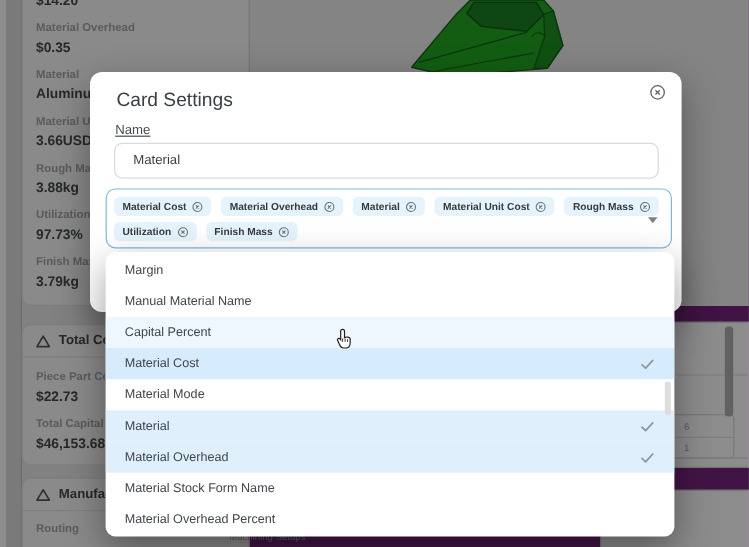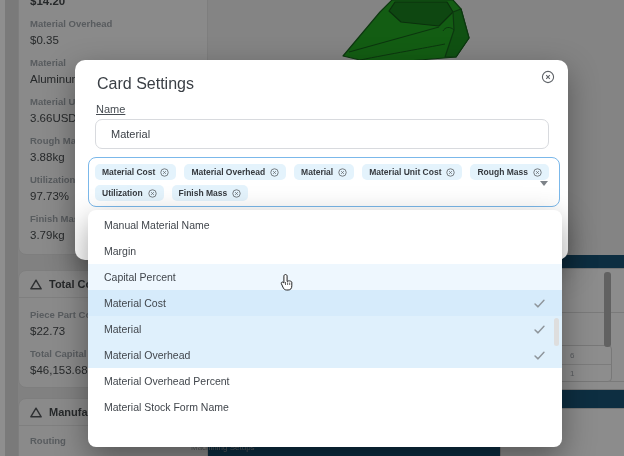--- a/index.html
+++ b/index.html
@@ -1,29 +1,29 @@
 <!DOCTYPE html>
 <html><head>
 <meta charset="utf-8">
 <style>
   * { margin:0; padding:0; box-sizing:border-box; }
   html,body { background:#555; }
   .screen{
     position:relative; width:624px; height:456px; overflow:hidden;
-    font-family:"Liberation Sans", sans-serif; background:#0c4a6e;
+    font-family:"Liberation Sans", sans-serif; background:#701a75;
   }
   
   .bgpage{ position:absolute; inset:0; }
   .left-strip{ position:absolute; left:0; top:0; width:5px; height:456px; background:#ffffff; }
   .gutter{ position:absolute; left:5px; top:0; width:13px; height:456px; background:#d9d9d9; }
   .leftcol{ position:absolute; left:18px; top:0; width:190px; height:456px; background:#e7e7e7; }
   .card{ position:absolute; background:#f7f7f7; border:1px solid #e0e0e0; border-radius:8px; width:190px; }
   #stats-card{ left:0; top:-60px; height:315px; padding:54px 0 0 11px; overflow:hidden; }
   .f-label{ font-size:9.5px; font-weight:600; color:#9aa0a6; margin-top:11px; white-space:nowrap; }
-  .f-value{ font-size:11.5px; font-weight:400; color:#3c4043; margin-top:5px; white-space:nowrap; }
+  .f-value{ font-size:11.5px; font-weight:700; color:#3c4043; margin-top:5px; white-space:nowrap; }
   .top-val{ font-size:11.5px; font-weight:700; color:#3c4043; }
   #totalcost-card{ left:0; top:270px; height:118px; overflow:hidden; }
   #manufacturing-card{ left:0; top:398px; height:70px; overflow:hidden; }
   .card-head{ height:27px; border-bottom:1px solid #e2e2e2; display:flex; align-items:center; gap:7px; padding-left:11px; }
   .card-head .ttl{ font-size:11px; font-weight:700; color:#3c4043; white-space:nowrap; }
   .card-body{ padding-left:11px; }
   .tri-icon{ width:12px; height:11px; flex:0 0 auto; }
   
   .viewport{ position:absolute; left:208px; top:0; width:416px; height:255px; background:#ececec; }
   .model{ position:absolute; left:127px; top:0; }
@@ -232,55 +232,59 @@
     </svg>
   </span>
         </div>
       <div class="chevron"></div>
     </div>
   </div>
 
   <div class="dropdown">
     <div id="dd-list">
         <div class="opt">
+    <span>Margin</span>
+
+  </div>
+        <div class="opt">
     <span>Manual Material Name</span>
-
-  </div>
-        <div class="opt">
-    <span>Margin</span>
 
   </div>
         <div class="opt hovered">
     <span>Capital Percent</span>
 
   </div>
         <div class="opt selected active">
     <span>Material Cost</span>
     <svg class="check" width="13" height="13" viewBox="0 0 14 14">
       <path d="M2.2 7.6 L5.4 10.6 L11.8 3.6" fill="none" stroke="#8f969c" stroke-width="1.6" stroke-linecap="round" stroke-linejoin="round"></path>
     </svg>
   </div>
+        <div class="opt">
+    <span>Material Mode</span>
+
+  </div>
         <div class="opt selected">
     <span>Material</span>
     <svg class="check" width="13" height="13" viewBox="0 0 14 14">
       <path d="M2.2 7.6 L5.4 10.6 L11.8 3.6" fill="none" stroke="#8f969c" stroke-width="1.6" stroke-linecap="round" stroke-linejoin="round"></path>
     </svg>
   </div>
         <div class="opt selected">
     <span>Material Overhead</span>
     <svg class="check" width="13" height="13" viewBox="0 0 14 14">
       <path d="M2.2 7.6 L5.4 10.6 L11.8 3.6" fill="none" stroke="#8f969c" stroke-width="1.6" stroke-linecap="round" stroke-linejoin="round"></path>
     </svg>
   </div>
         <div class="opt">
+    <span>Material Stock Form Name</span>
+
+  </div>
+        <div class="opt">
     <span>Material Overhead Percent</span>
-
-  </div>
-        <div class="opt">
-    <span>Material Stock Form Name</span>
 
   </div>
       </div>
     <div class="dd-thumb"></div>
   </div>
 
   <svg class="cursor" width="17" height="20" viewBox="0 0 17 20">
     <path d="M5.5 1.5 C6.4 1.5 7.1 2.2 7.1 3.1 L7.1 8.4 L8 8.2 C8.2 7.4 11.8 8.1 11.8 9.2 L11.8 12.8 C11.8 15.5 10.6 17 8.1 17 L6.6 17 C4.7 17 3.6 15.9 2.9 14.1 L1.3 10.5 C0.8 9.4 2.6 8.5 3.4 9.5 L3.9 10.1 L3.9 3.1 C3.9 2.2 4.6 1.5 5.5 1.5 Z" fill="#ffffff" stroke="#222" stroke-width="1"></path>
     <path d="M5.5 9 L5.5 12 M7.6 9.4 L7.6 12 M9.7 9.6 L9.7 12" stroke="#222" stroke-width="0.7" fill="none"></path>
   </svg>

